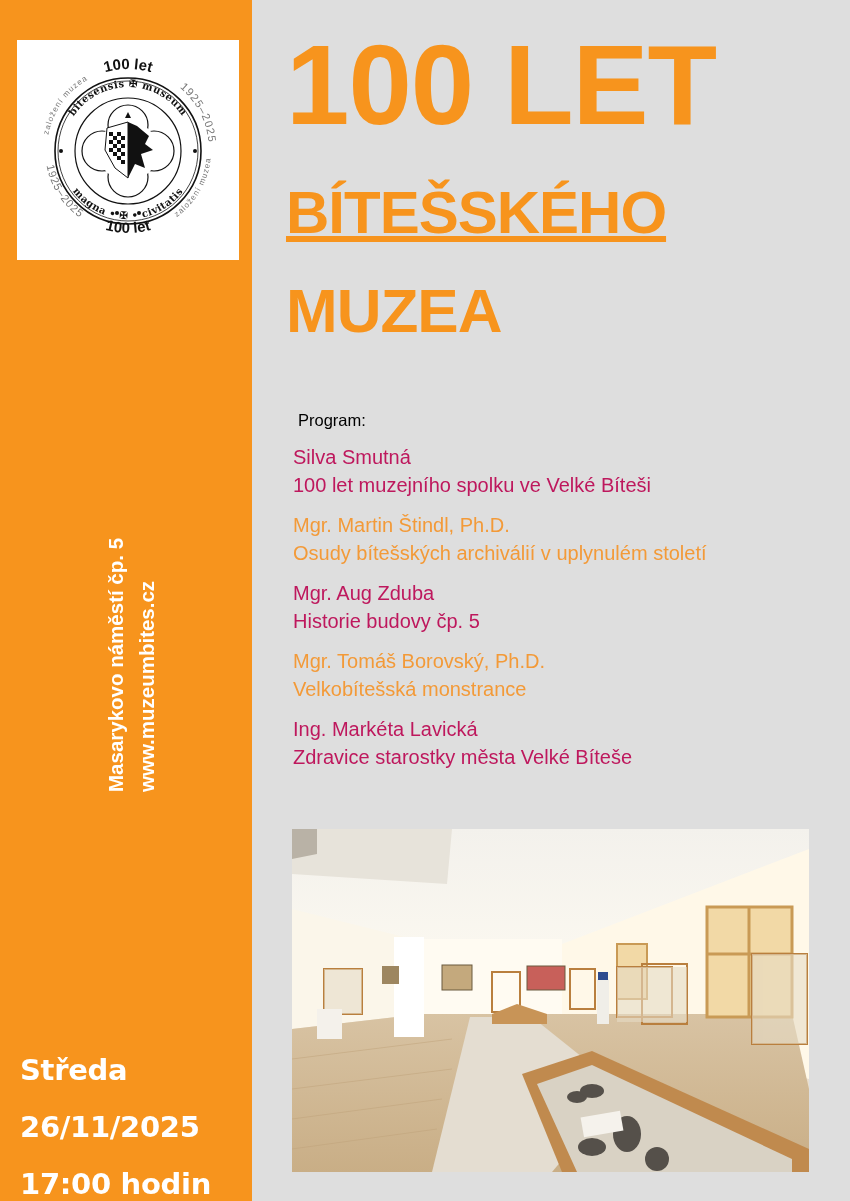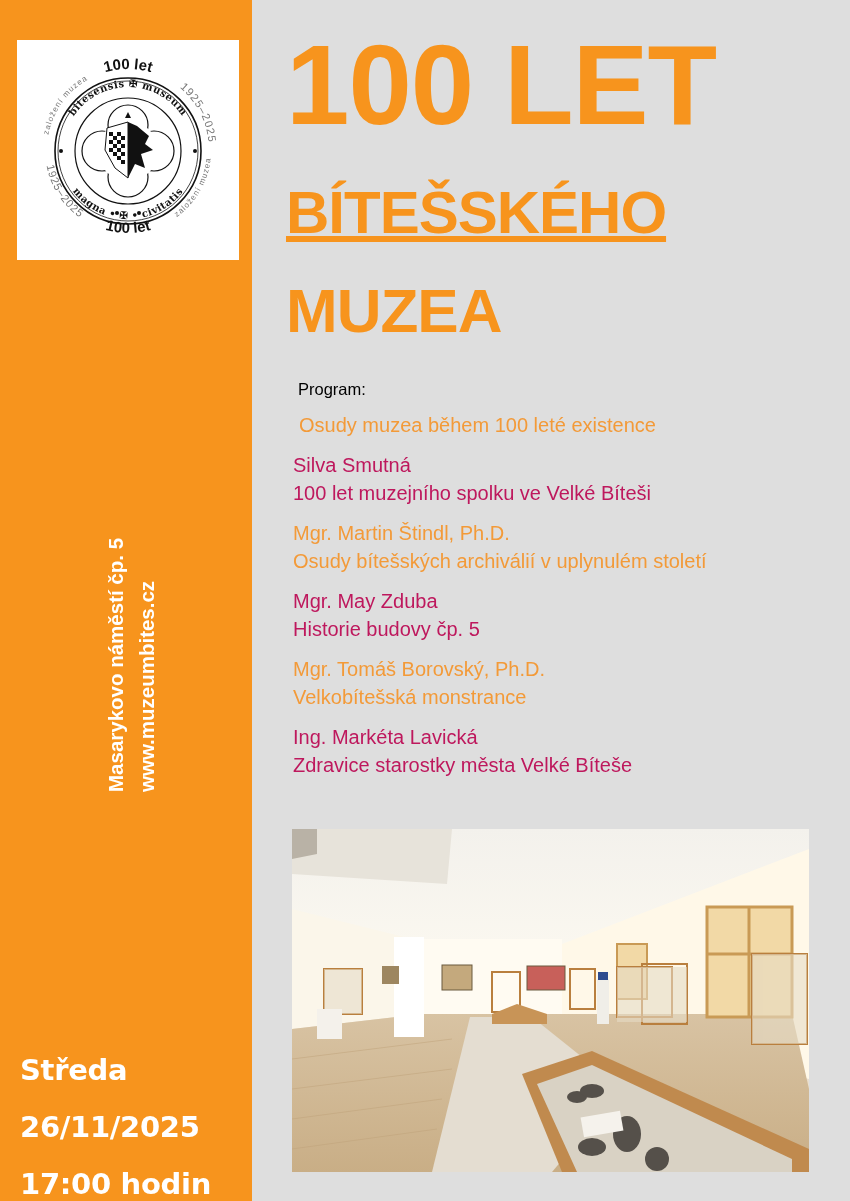--- a/index.html
+++ b/index.html
@@ -33,21 +33,21 @@
     }
     .date-block div { white-space: nowrap; margin-top: 15px; }
     .title {
       position: absolute; left: 286px; top: 20px; color: #F7941D;
       font-weight: bold; white-space: nowrap;
     }
     .title .l1 { position: absolute; left: 0; top: 0; font-size: 114px; line-height: 130px; letter-spacing: -1px; }
     .title .l2 { position: absolute; left: 0; top: 138px; font-size: 60px; line-height: 110px; letter-spacing: -1px; text-decoration: underline; }
     .title .l3 { position: absolute; left: 0; top: 236px; font-size: 62px; line-height: 110px; letter-spacing: -1px; }
     .program { position: absolute; left: 293px; top: 378px; width: 540px; }
-    .program-label { font-size: 16.5px; line-height: 22px; color: #000; padding-left: 5px; }
+    .program-label { font-size: 16.5px; line-height: 22px; color: #000; padding-left: 5px; margin-top: 31px; }
     .entry { margin-top: 12px; font-size: 20px; line-height: 28px; }
     .entry.first { margin-top: 11px; padding-left: 6px; }
     .entry.orange { color: #F39A38; }
     .entry.black { color: #be185d; }
     .entry div { white-space: nowrap; }
     .photo {
       position: absolute; left: 292px; top: 829px; width: 517px; height: 343px;
       overflow: hidden; background: #E9DFCF;
     }
     .photo svg { display: block; }
@@ -148,32 +148,31 @@
 <div class="title">
   <div class="l1">100 LET</div>
   <div class="l2">BÍTEŠSKÉHO</div>
   <div class="l3">MUZEA</div>
 </div>
 
 <div class="program">
   <div class="program-label">Program:</div>
 
   <div class="entry first orange">
-    <div>Osudy muzea během 100 leté existence</div>
   </div>
   <div class="entry black">
     <div>Silva Smutná</div>
     <div>100 let muzejního spolku ve Velké Bíteši</div>
   </div>
   <div class="entry orange">
     <div>Mgr. Martin Štindl, Ph.D.</div>
     <div>Osudy bítešských archiválií v uplynulém století</div>
   </div>
   <div class="entry black">
-    <div>Mgr. May Zduba</div>
+    <div>Mgr. Aug Zduba</div>
     <div>Historie budovy čp. 5</div>
   </div>
   <div class="entry orange">
     <div>Mgr. Tomáš Borovský, Ph.D.</div>
     <div>Velkobítešská monstrance</div>
   </div>
   <div class="entry black">
     <div>Ing. Markéta Lavická</div>
     <div>Zdravice starostky města Velké Bíteše</div>
   </div>

